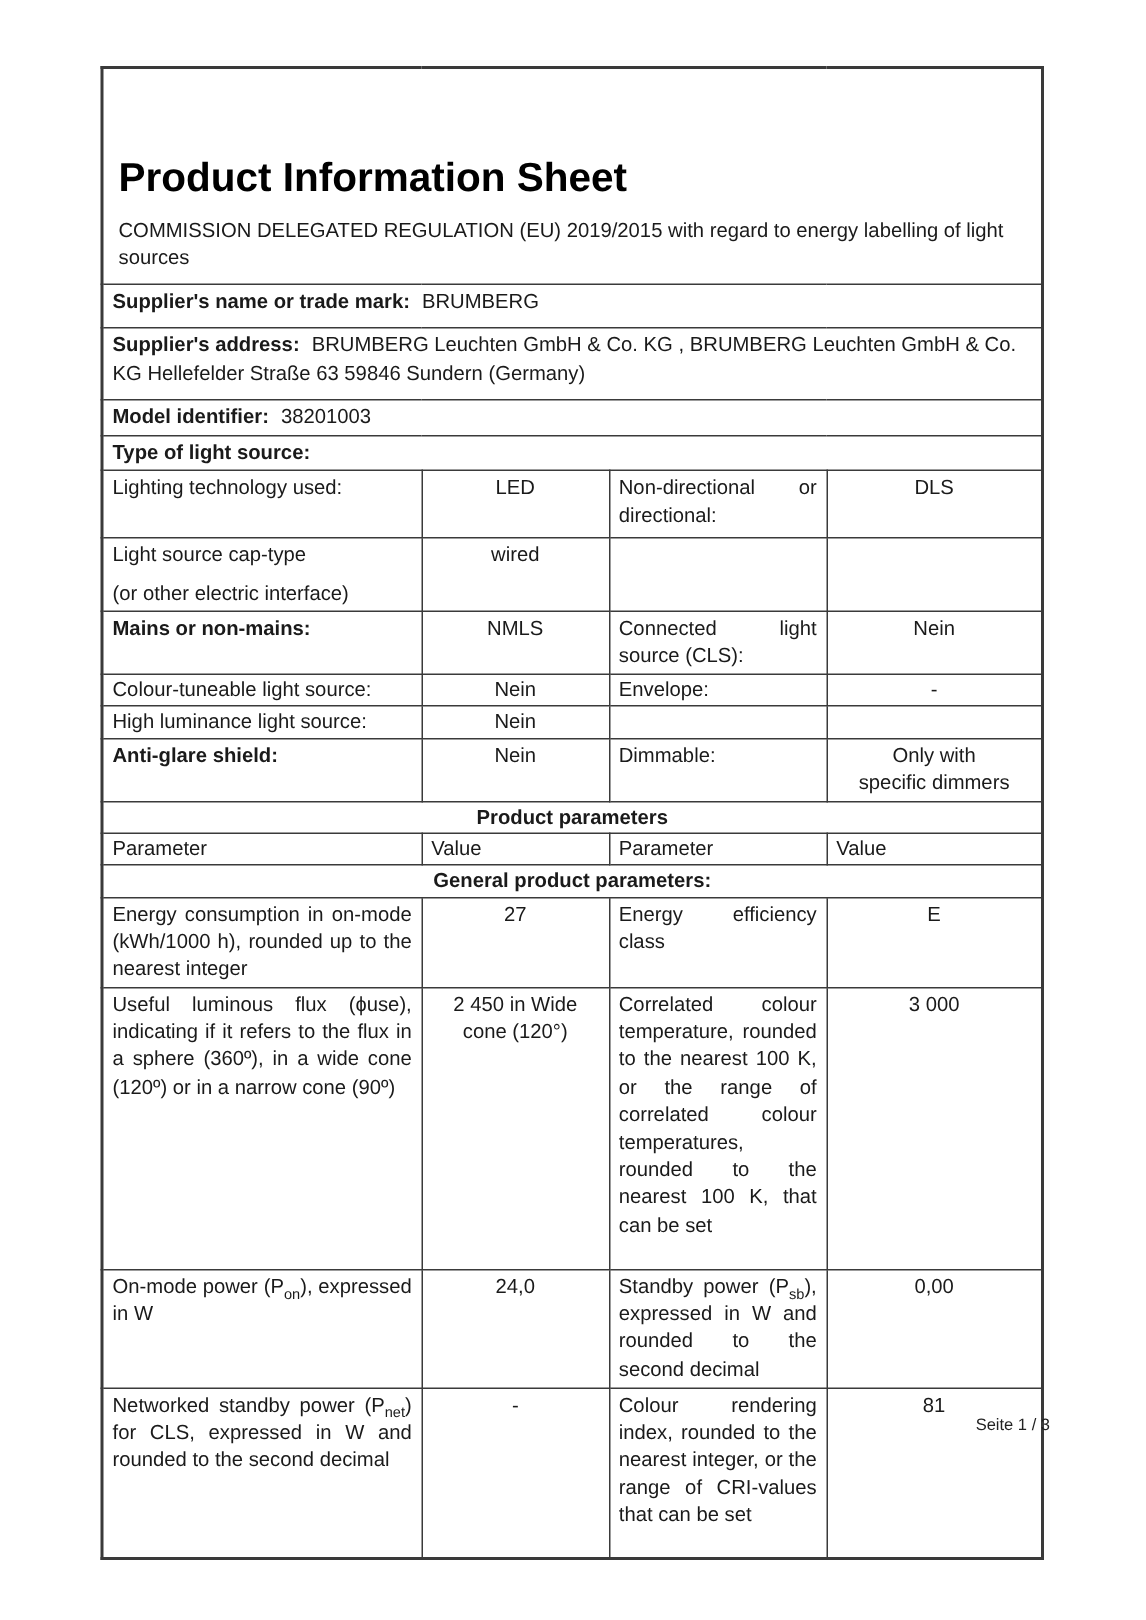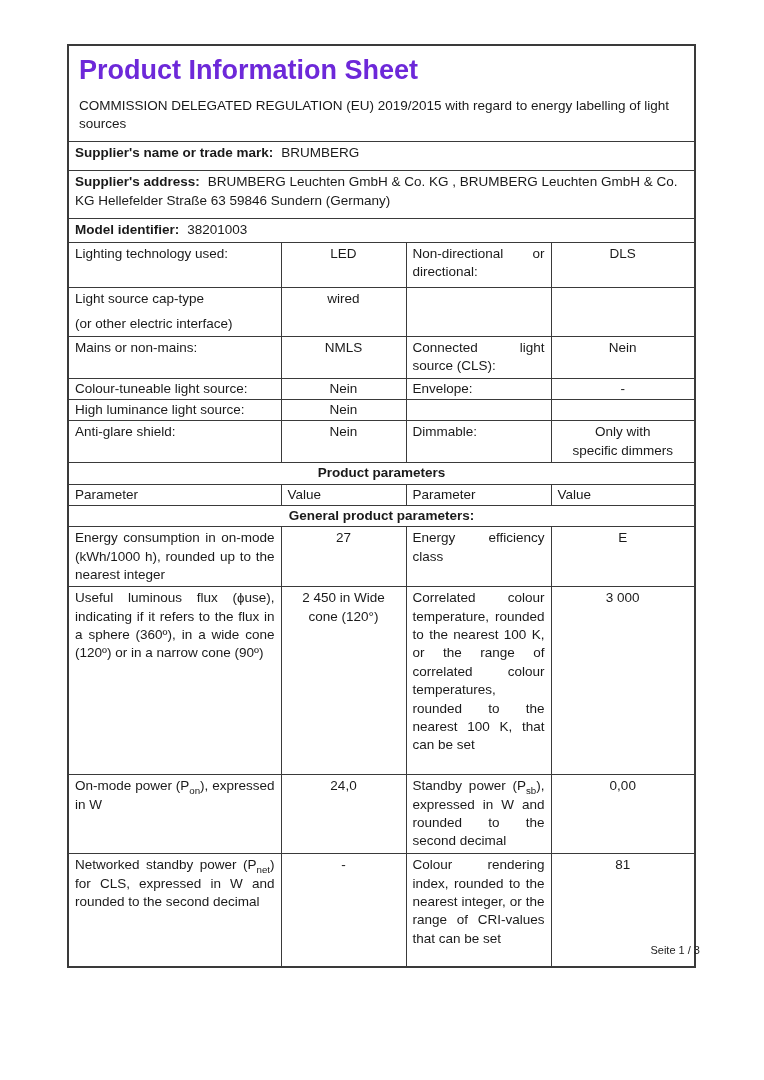--- a/index.html
+++ b/index.html
@@ -47,21 +47,21 @@
   .center-b {
     text-align: center;
     font-weight: bold;
     padding: 1px 14px !important;
   }
   .compact { padding: 1px 6px !important; }
   .gap-top { margin-top: 7px; }
   sub { font-size: 0.72em; line-height: 0; }
   .h42 { height: 40px; }
   .h44 { height: 40px; }
-  .h41 { height: 37px; }
+  .h41 { height: 37px; font-weight: bold; }
   .h59 { height: 55px; }
   .h78 { height: 74px; }
   .h112 { height: 108px; }
   .h187 { height: 183px; }
   .h30 { height: 24px; }
   .h49 { height: 43px; }
   .footer {
     position: absolute;
     left: 0; top: 944px;
     width: 700px;
@@ -78,21 +78,21 @@
     <colgroup>
       <col style="width:213px">
         <col style="width:125px">
         <col style="width:145px">
         <col style="width:144px">
     </colgroup>
 
     <tbody>
         <tr>
       <td colspan="4" class="title-cell">
-        <div class="doc-title" style="color: #6d28d9;">Product Information Sheet</div>
+        <div class="doc-title" style="color: #000000; margin-top: 48px;">Product Information Sheet</div>
         <div class="doc-subtitle">COMMISSION DELEGATED REGULATION (EU) 2019/2015 with regard to energy labelling of light sources</div>
       </td>
     </tr>
 
     <tr>
       <td colspan="4" class="kv h30">
         <span class="b">Supplier's name or trade mark:</span><span class="val-inline">BRUMBERG</span>
       </td>
     </tr>
 
@@ -101,20 +101,25 @@
         <span class="b">Supplier's address:</span><span class="val-inline">BRUMBERG Leuchten GmbH &amp; Co. KG , BRUMBERG Leuchten GmbH &amp; Co. KG Hellefelder Straße 63 59846 Sundern (Germany)</span>
       </td>
     </tr>
 
     <tr>
       <td colspan="4" class="kv">
         <span class="b">Model identifier:</span><span class="val-inline">38201003</span>
       </td>
     </tr>
 
+    <tr>
+      <td colspan="4">
+        <span class="b">Type of light source:</span>
+      </td>
+    </tr>
 
     <tr>
       <td class="just h42">Lighting technology used:</td>
       <td class="val">LED</td>
       <td class="just">Non-directional or directional:</td>
       <td class="val">DLS</td>
     </tr>
     <tr>
       <td class="h44">
         <div>Light source cap-type</div>

